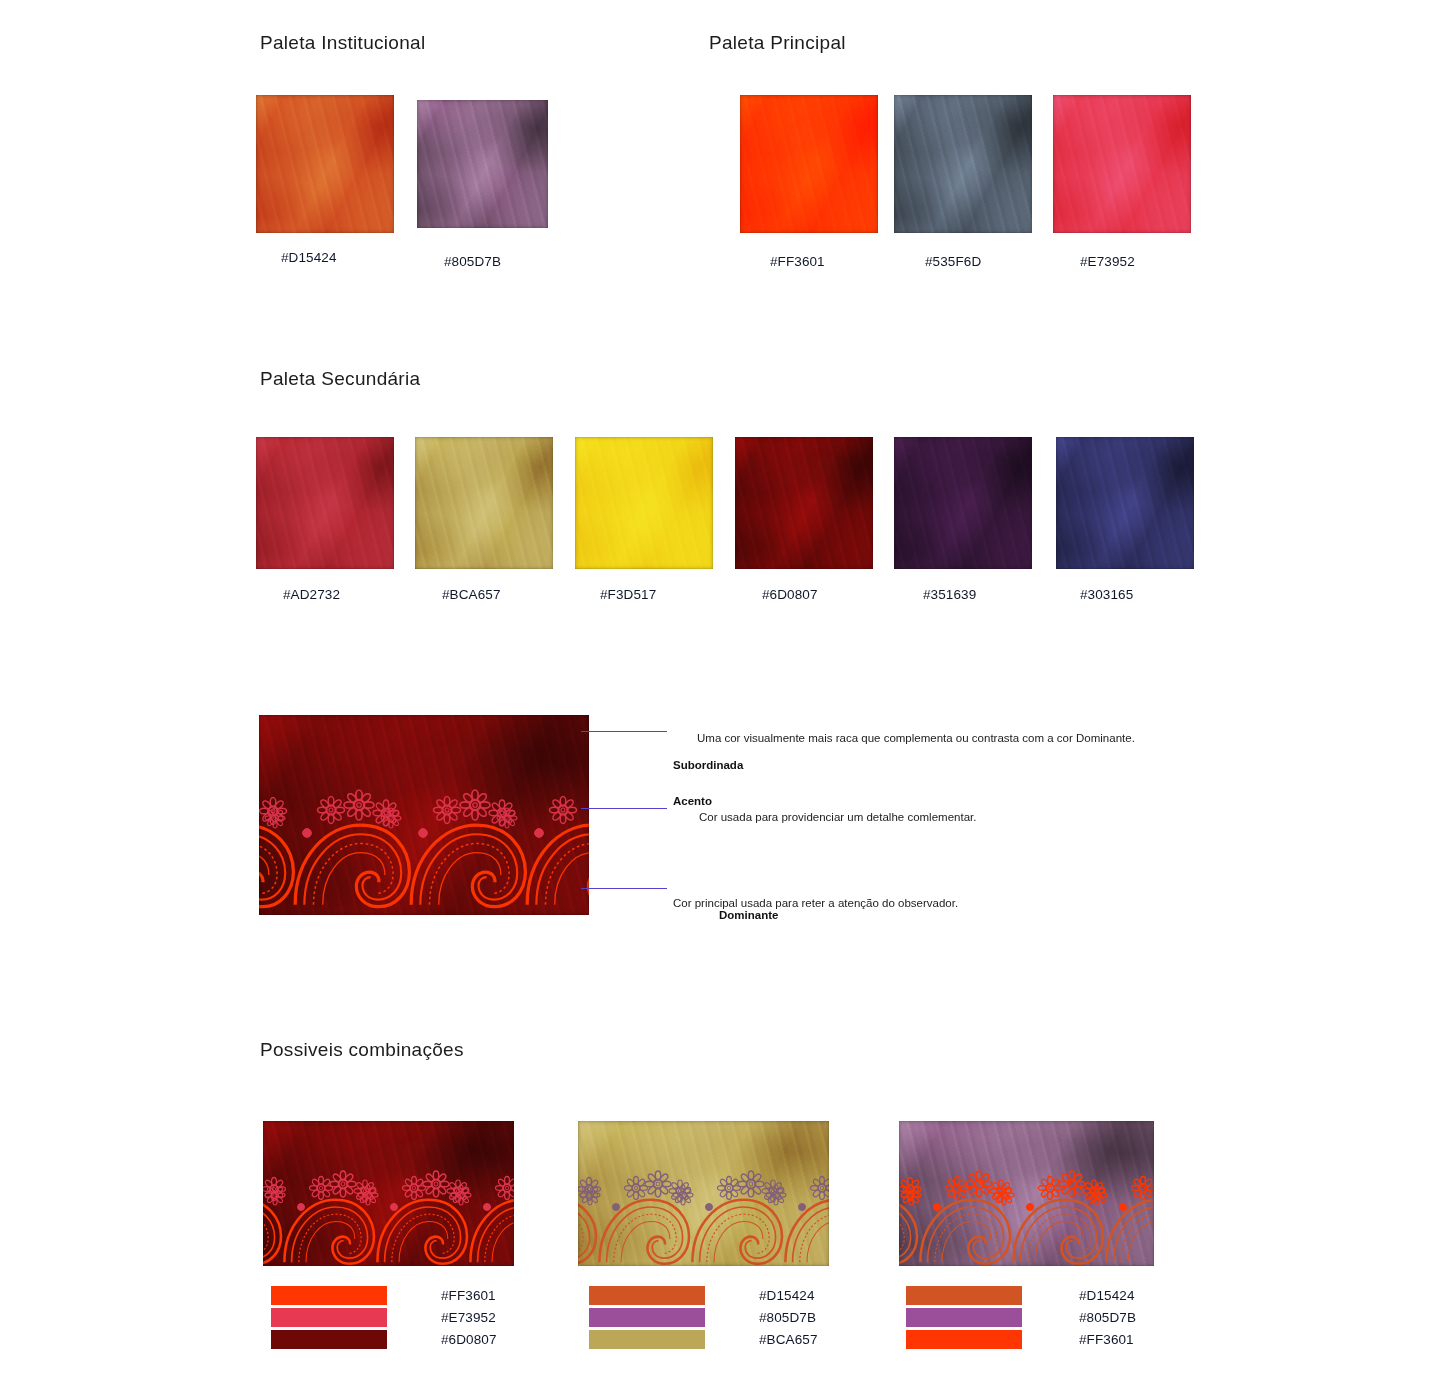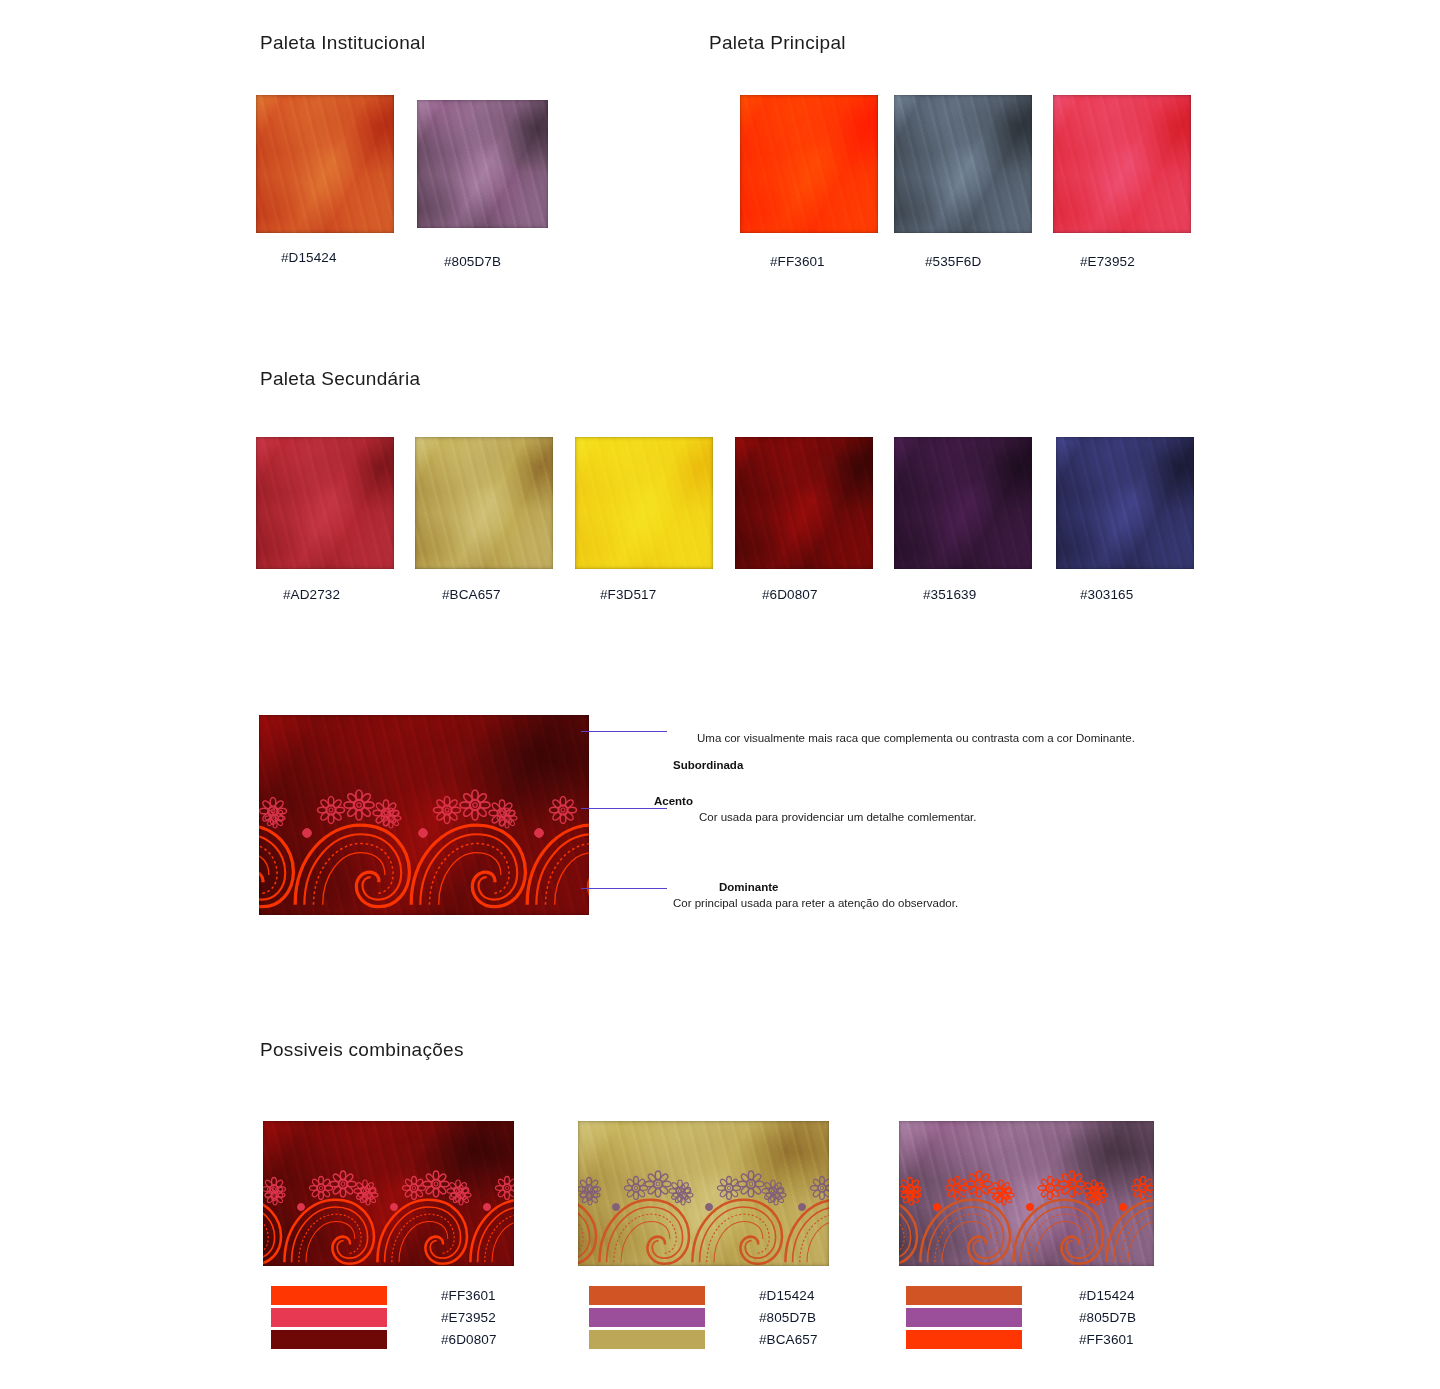--- a/index.html
+++ b/index.html
@@ -377,25 +377,25 @@
     </div>
   </div>
   <div class="edge-shade"></div>
 </div>
 
 <div class="leader" style="left: 581px; top: 731px; width: 86px; background: rgb(91, 63, 209);"></div>
 <div class="callout-title" style="left:673px; top:715px;margin-top:44px;">Subordinada</div>
 <div class="callout-desc" style="left:673px; top:732px;margin-left:24px;">Uma cor visualmente mais raca que complementa ou contrasta com a cor Dominante.</div>
 
 <div class="leader" style="left: 581px; top: 808px; width: 86px; background: rgb(91, 63, 209);"></div>
-<div class="callout-title" style="left:654px; top:795px;">Acento</div>
+<div class="callout-title" style="left:673px; top:795px;">Acento</div>
 <div class="callout-desc" style="left:699px; top:811px;">Cor usada para providenciar um detalhe comlementar.</div>
 
 <div class="leader" style="left: 581px; top: 888px; width: 86px; background: rgb(91, 63, 209);"></div>
-<div class="callout-title" style="left:673px; top:881px;padding-left:46px;">Dominante</div>
+<div class="callout-title" style="left:673px; top:909px;padding-left:46px;">Dominante</div>
 <div class="callout-desc" style="left:673px; top:897px;">Cor principal usada para reter a atenção do observador.</div>
 
 <div class="swatch" style="left:263px; top:1121px; width:251px; height:145px;">
   <div class="cloth">
     <div class="cloth-base" style="background: rgb(109, 8, 7);"></div>
     <div class="sheen-a"></div>
       <div class="sheen-b"></div>
     <div class="sheen-c"></div>
       <div class="sheen-d"></div>
     <div class="paisley-layer">

